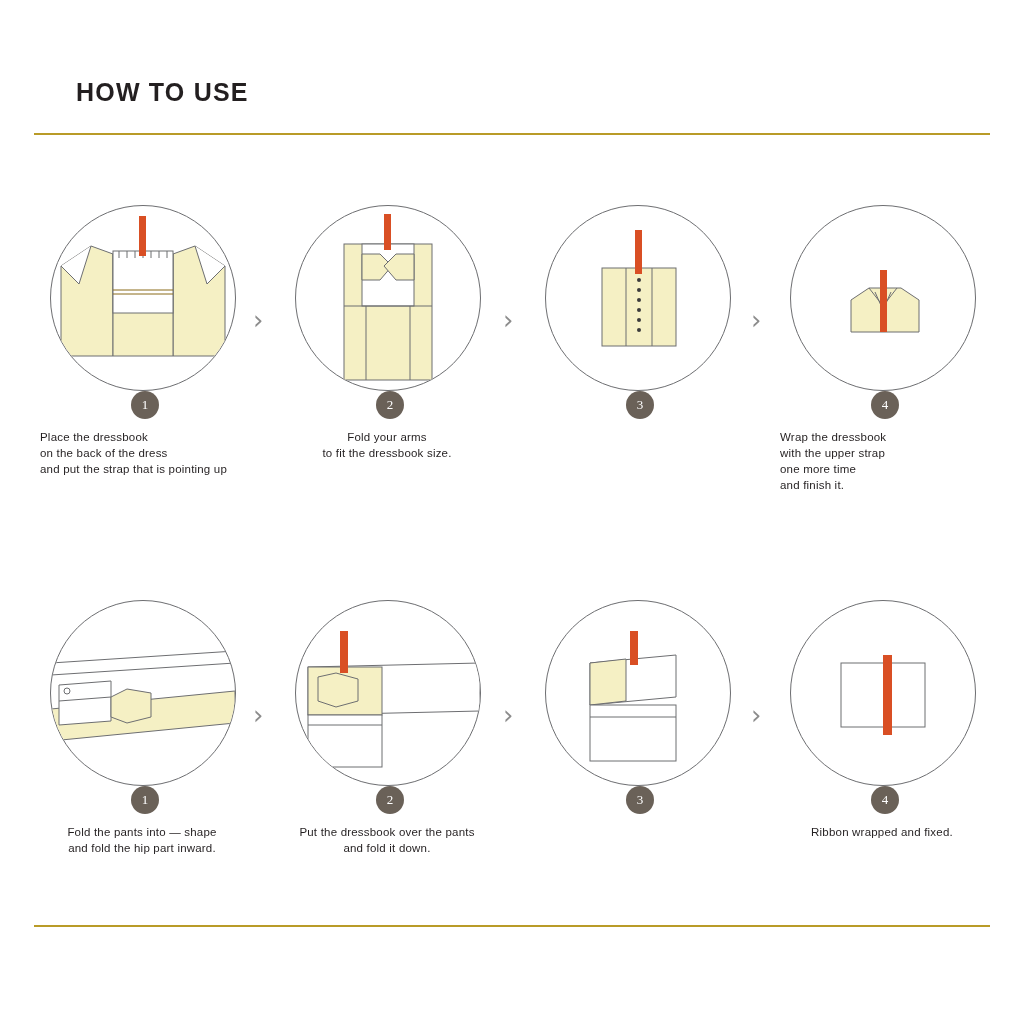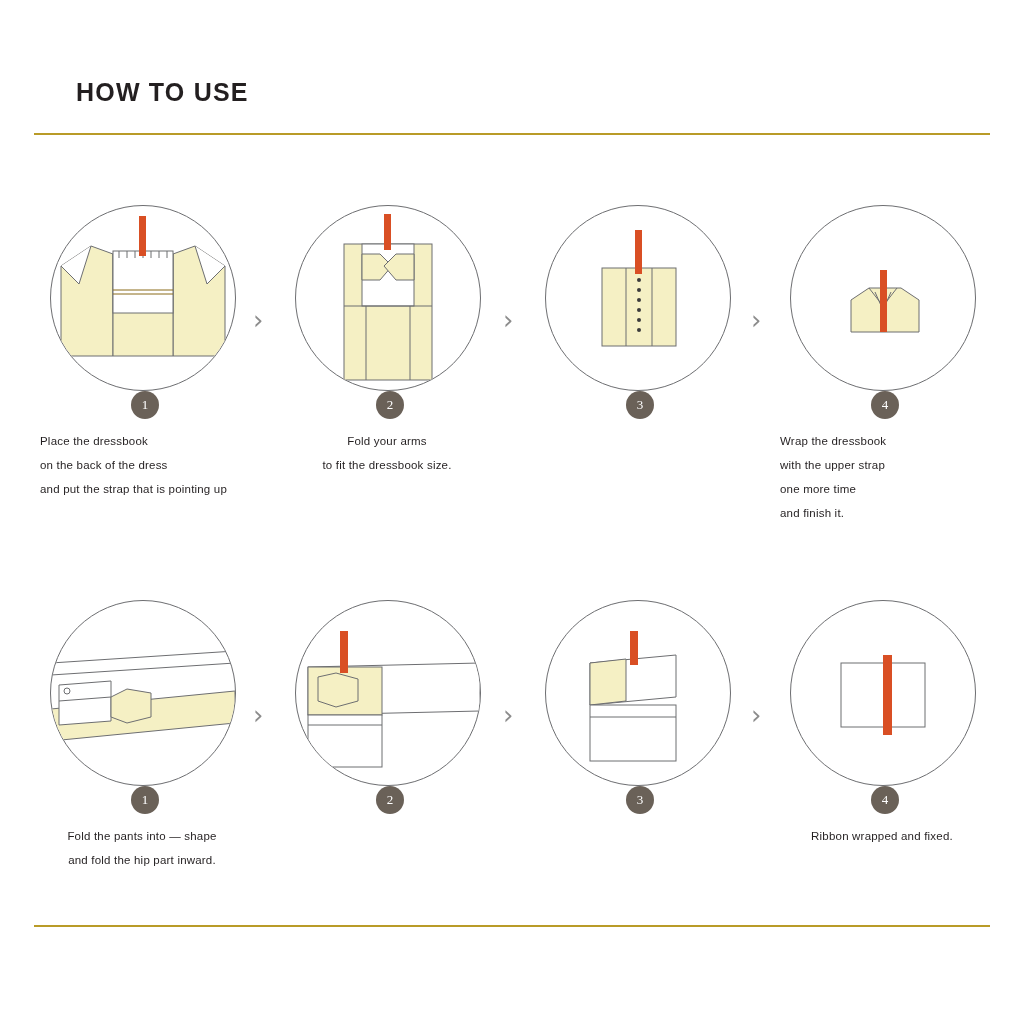--- a/index.html
+++ b/index.html
@@ -81,21 +81,21 @@
     font-size: 13px;
     line-height: 28px;
     text-align: center;
     font-family: "Liberation Serif", serif;
   }
   .caption {
     position: absolute;
     top: 224px;
     width: 300px;
     font-size: 11.5px;
-    line-height: 24px;
+    line-height: 16px;
     color: #231f20;
     letter-spacing: 0.2px;
   }
   .cap-left { left: -10px; text-align: left; }
   .cap-center { left: -55px; width: 294px; text-align: center; }
   .arrow {
     position: absolute;
     top: 100px;
     font-size: 26px;
     color: #8c8c8c;
@@ -237,20 +237,22 @@
             <path d="M12 66 L184 62 L184 110 L12 114 Z" fill="#ffffff"></path>
             <rect x="12" y="66" width="74" height="48" fill="#f5f0c4"></rect>
             <path d="M22 76 L40 72 L62 78 L62 100 L40 106 L22 100 Z" fill="#f5f0c4"></path>
             <rect x="12" y="114" width="74" height="52" fill="#ffffff"></rect>
             <line x1="12" y1="124" x2="86" y2="124"></line>
           </g>
           <rect x="44" y="30" width="8" height="42" fill="#d94f24"></rect>
         </svg>
       </div>
       <div class="badge">2</div>
+      <div class="caption cap-center" style="white-space:pre-line">Put the dressbook over the pants
+and fold it down.</div>
     </div>
 
     <div class="arrow arrow-2">›</div>
 
     <div class="step step-c3">
       <div class="bubble">
         <svg width="184" height="184" viewBox="0 0 184 184">
           <g stroke="#6d6e71" stroke-width="1" fill="none">
             <path d="M44 62 L130 54 L130 96 L44 104 Z" fill="#ffffff"></path>
             <path d="M44 62 L80 58 L80 100 L44 104 Z" fill="#f5f0c4"></path>

